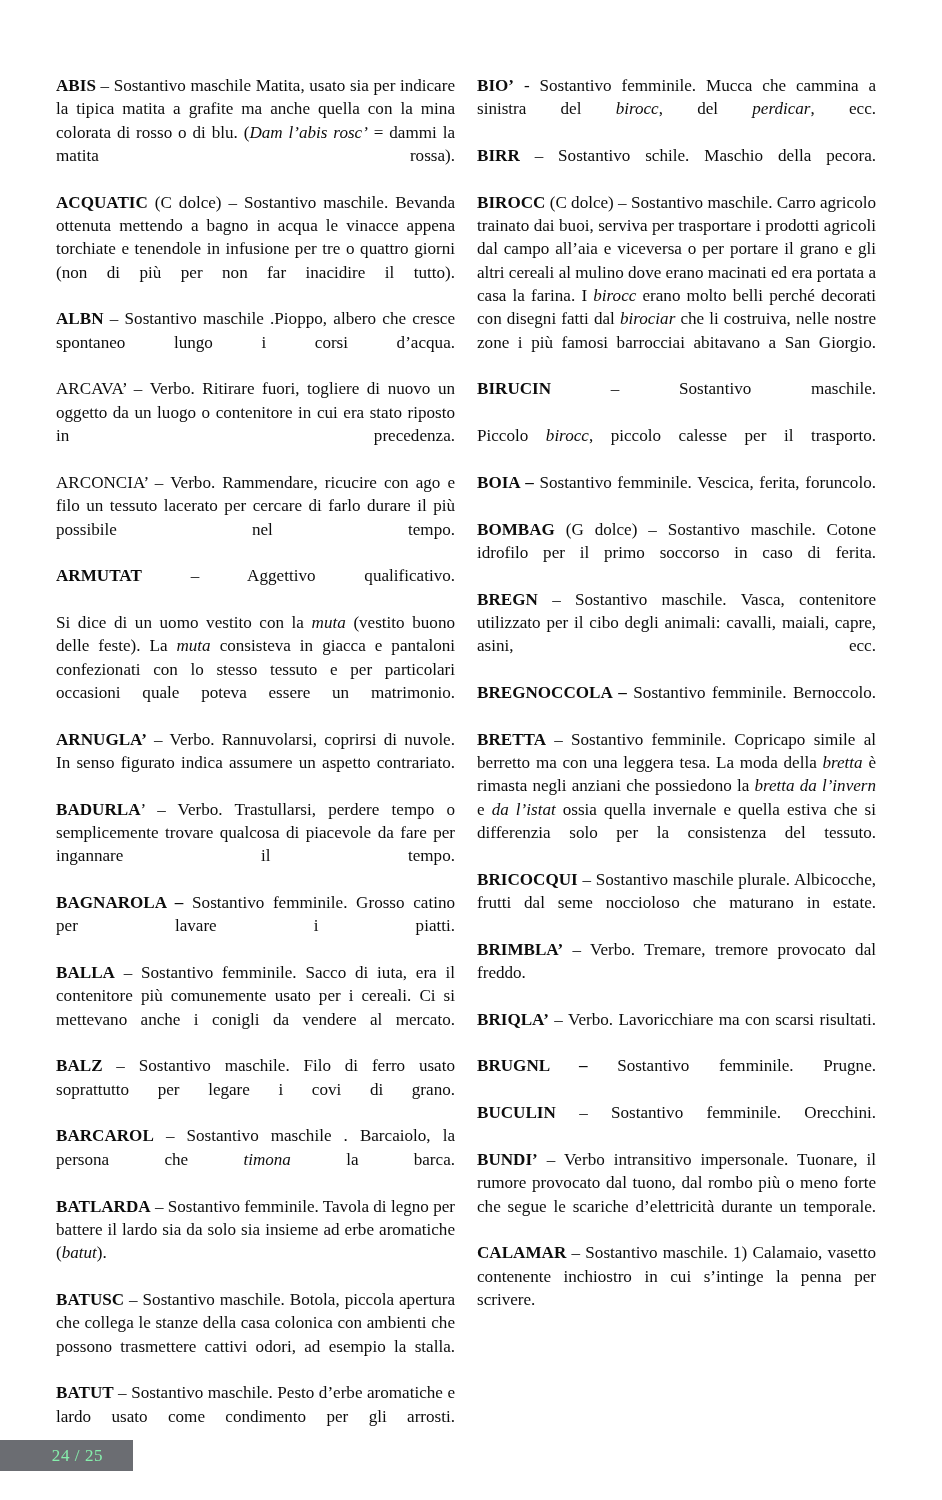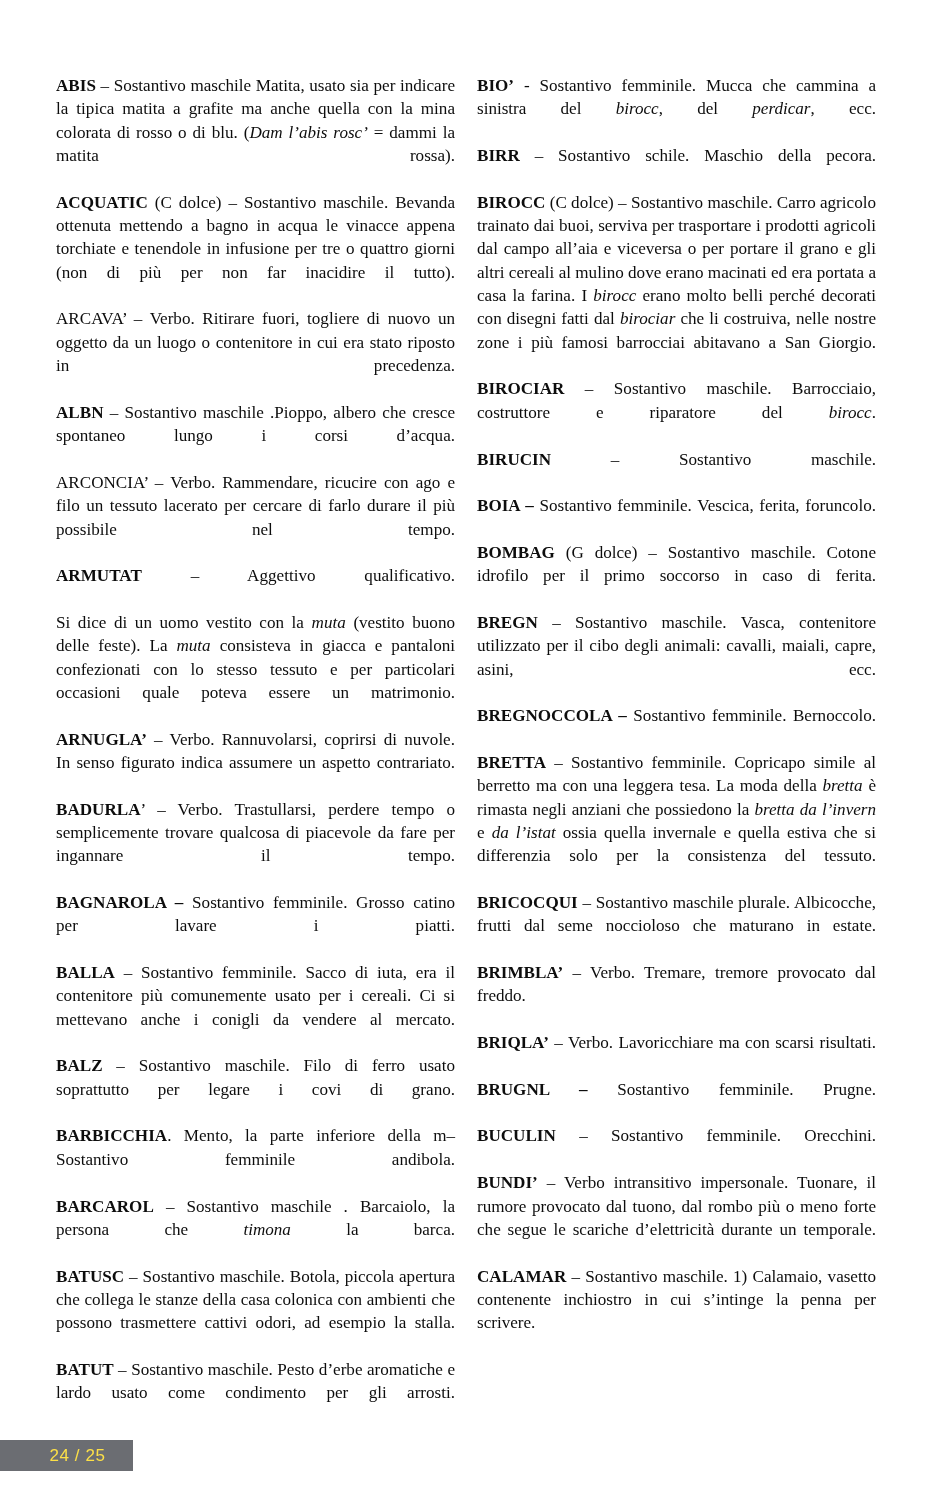--- a/index.html
+++ b/index.html
@@ -82,84 +82,84 @@
     background: #6b6d72;
   }
   #footer-bar .page-num {
     position: absolute;
     left: 0;
     top: 0;
     width: 133px;
     height: 31px;
     line-height: 31px;
     text-align: center;
-    color: #fde047;
-    font-family: Liberation Sans, sans-serif;
+    color: #86efac;
+    font-family: Liberation Serif, serif;
     font-size: 17px;
     letter-spacing: 0.6px;
     padding-left: 22px;
     box-sizing: border-box;
   }
 </style>
 </head>
 <body>
 
 <div id="page">
 
   <div id="columns">
 
     <div class="column">
 
       <p class="entry"><span class="hw">ABIS</span><span> – Sostantivo maschile Matita, usato sia per indicare la tipica matita a grafite ma anche quella con la mina colorata di rosso o di blu. (</span><span class="it">Dam l’abis rosc’</span><span> = dammi la matita rossa).</span></p>
 
       <p class="entry"><span class="hw">ACQUATIC</span><span> (C dolce) – Sostantivo maschile. Bevanda ottenuta mettendo a bagno in acqua le vinacce appena torchiate e tenendole in infusione per tre o quattro giorni (non di più per non far inacidire il tutto).</span></p>
 
+      <p class="entry"><span class="hw">ALBN</span><span> – Sostantivo maschile .Pioppo, albero che cresce spontaneo lungo i corsi d’acqua.</span></p>
+
       <p class="entry"><span class="reg">ARCAVA’</span><span> – Verbo. Ritirare fuori, togliere di nuovo un oggetto da un luogo o contenitore in cui era stato riposto in precedenza.</span></p>
-
-      <p class="entry"><span class="hw">ALBN</span><span> – Sostantivo maschile .Pioppo, albero che cresce spontaneo lungo i corsi d’acqua.</span></p>
 
       <p class="entry"><span class="reg">ARCONCIA’</span><span> – Verbo. Rammendare, ricucire con ago e filo un tessuto lacerato per cercare di farlo durare il più possibile nel tempo.</span></p>
 
       <p class="entry"><span class="hw">ARMUTAT</span><span> – Aggettivo qualificativo.</span></p>
 
       <p class="entry"><span>Si dice di un uomo vestito con la </span><span class="it">muta</span><span> (vestito buono delle feste). La </span><span class="it">muta</span><span> consisteva in giacca e pantaloni confezionati con lo stesso tessuto e per particolari occasioni quale poteva essere un matrimonio.</span></p>
 
       <p class="entry"><span class="hw">ARNUGLA’</span><span> – Verbo. Rannuvolarsi, coprirsi di nuvole. In senso figurato indica assumere un aspetto contrariato.</span></p>
 
       <p class="entry"><span class="hw">BADURLA</span><span class="reg">’</span><span> – Verbo. Trastullarsi, perdere tempo o semplicemente trovare qualcosa di piacevole da fare per ingannare il tempo.</span></p>
 
       <p class="entry"><span class="hw">BAGNAROLA –</span><span> Sostantivo femminile. Grosso catino per lavare i piatti.</span></p>
 
       <p class="entry"><span class="hw">BALLA</span><span> – Sostantivo femminile. Sacco di iuta, era il contenitore più comunemente usato per i cereali. Ci si mettevano anche i conigli da vendere al mercato.</span></p>
 
       <p class="entry"><span class="hw">BALZ</span><span> – Sostantivo maschile. Filo di ferro usato soprattutto per legare i covi di grano.</span></p>
 
-      <p class="entry"><span class="hw">BARBICCHIA</span><span>. Mento, la parte inferiore della m– Sostantivo femminile andibola.</span></p>
 
       <p class="entry"><span class="hw">BARCAROL</span><span> – Sostantivo maschile . Barcaiolo, la persona che </span><span class="it">timona</span><span> la barca.</span></p>
 
+      <p class="entry"><span class="hw">BATLARDA</span><span> – Sostantivo femminile. Tavola di legno per battere il lardo sia da solo sia insieme ad erbe aromatiche (</span><span class="it">batut</span><span>).</span></p>
 
       <p class="entry"><span class="hw">BATUSC</span><span> – Sostantivo maschile. Botola, piccola apertura che collega le stanze della casa colonica con ambienti che possono trasmettere cattivi odori, ad esempio la stalla.</span></p>
 
       <p class="entry"><span class="hw">BATUT</span><span> – Sostantivo maschile. Pesto d’erbe aromatiche e lardo usato come condimento per gli arrosti.</span></p>
 
     </div>
 
     <div class="column">
 
       <p class="entry"><span class="hw">BIO’</span><span> - Sostantivo femminile. Mucca che cammina a sinistra del </span><span class="it">birocc</span><span>, del </span><span class="it">perdicar</span><span>, ecc.</span></p>
 
       <p class="entry"><span class="hw">BIRR</span><span> – Sostantivo schile. Maschio della pecora.</span></p>
 
       <p class="entry"><span class="hw">BIROCC</span><span> (C dolce) – Sostantivo maschile. Carro agricolo trainato dai buoi, serviva per trasportare i prodotti agricoli dal campo all’aia e viceversa o per portare il grano e gli altri cereali al mulino dove erano macinati ed era portata a casa la farina. I </span><span class="it">birocc</span><span> erano molto belli perché decorati con disegni fatti dal </span><span class="it">birociar</span><span> che li costruiva, nelle nostre zone i più famosi barrocciai abitavano a San Giorgio.</span></p>
 
-      <p class="entry"><span class="hw">BIROCIAR</span><span> – Sostantivo maschile. Barrocciaio, costruttore e riparatore del </span><span class="it">birocc</span><span>.</span></p>
 
       <p class="entry"><span class="hw">BIRUCIN</span><span> – Sostantivo maschile.</span></p>
 
+      <p class="entry"><span>Piccolo </span><span class="it">birocc</span><span>, piccolo calesse per il trasporto.</span></p>
 
 
       <p class="entry"><span class="hw">BOIA –</span><span> Sostantivo femminile. Vescica, ferita, foruncolo.</span></p>
 
       <p class="entry"><span class="hw">BOMBAG</span><span> (G dolce) – Sostantivo maschile. Cotone idrofilo per il primo soccorso in caso di ferita.</span></p>
 
       <p class="entry"><span class="hw">BREGN</span><span> – Sostantivo maschile. Vasca, contenitore utilizzato per il cibo degli animali: cavalli, maiali, capre, asini, ecc.</span></p>
 
       <p class="entry"><span class="hw">BREGNOCCOLA –</span><span> Sostantivo femminile. Bernoccolo.</span></p>
 

